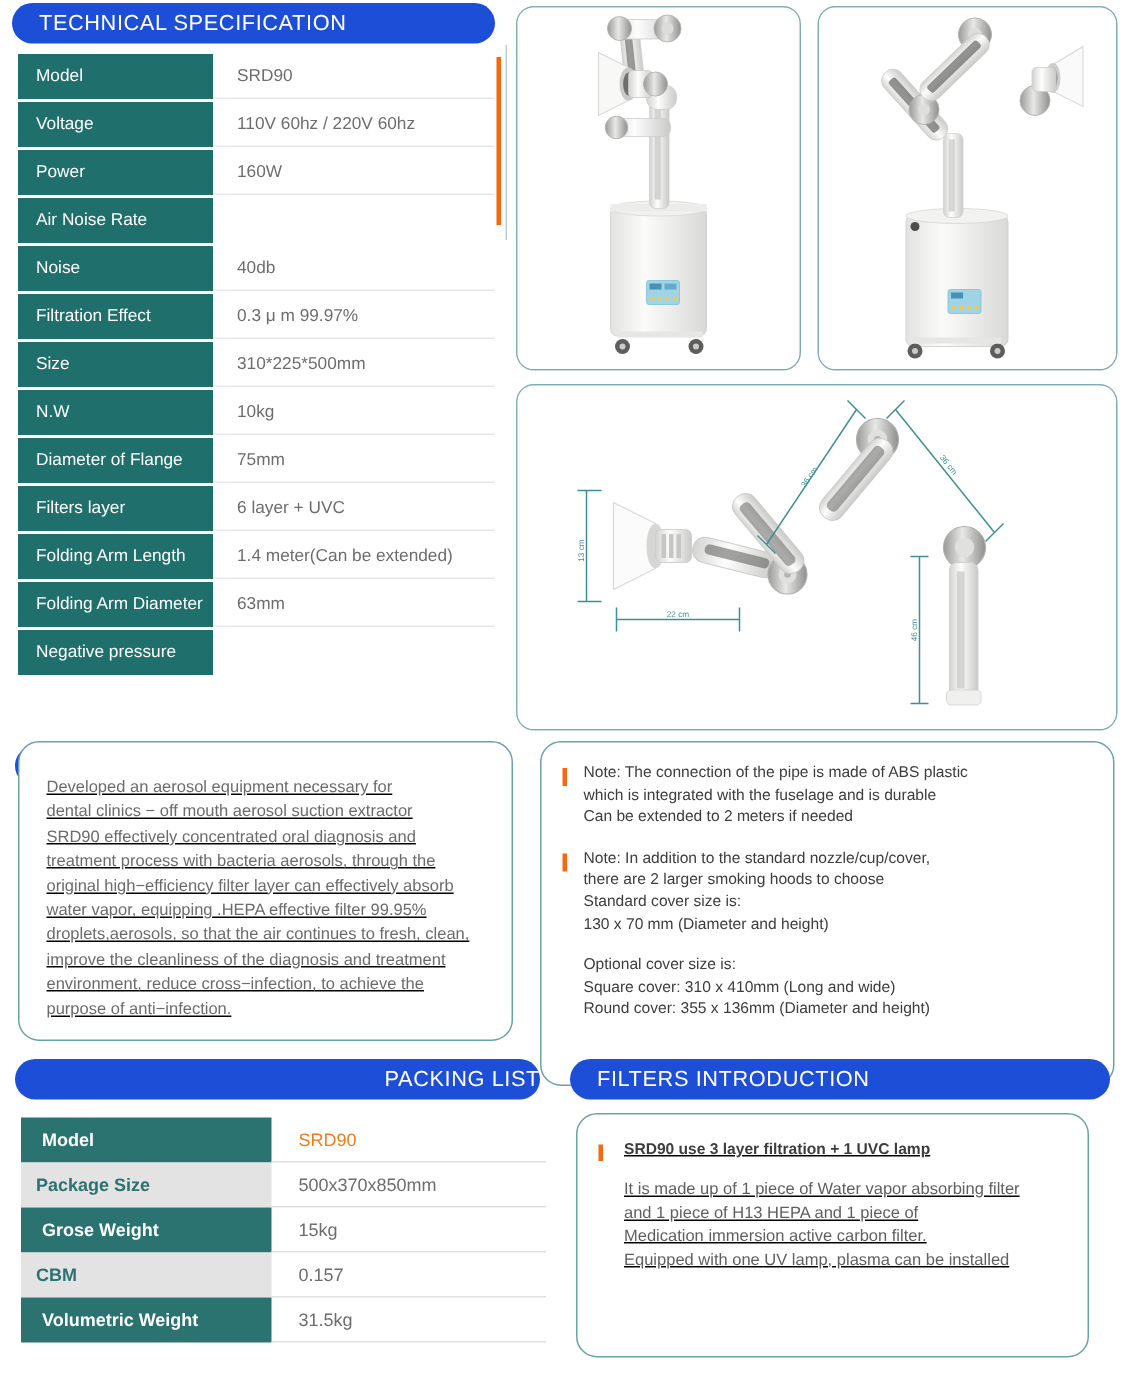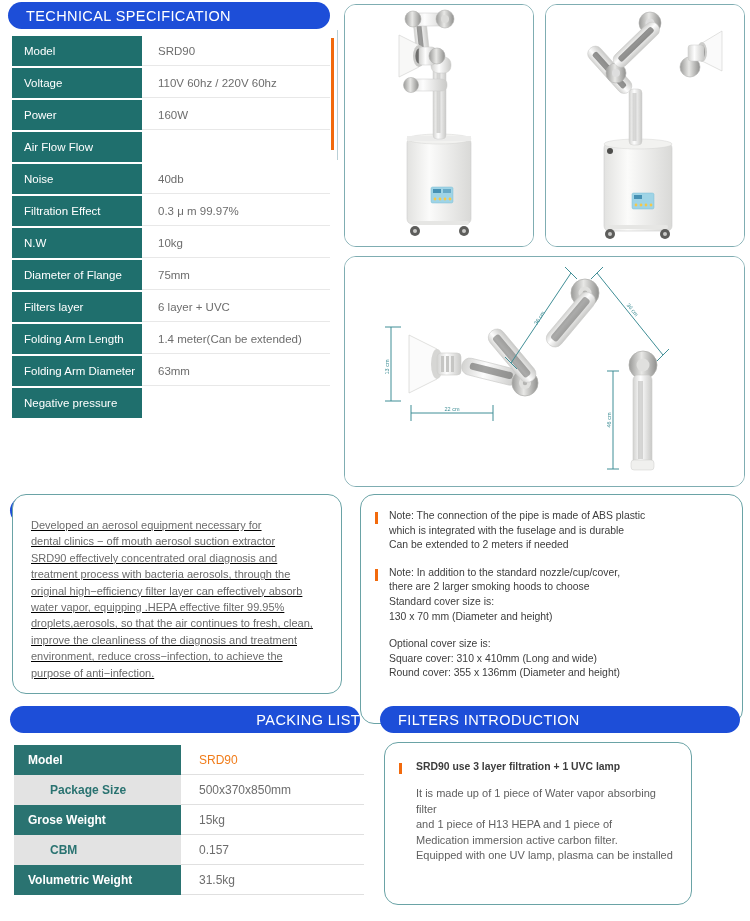--- a/index.html
+++ b/index.html
@@ -129,37 +129,38 @@
   .pack-table { position: absolute; left: 14px; top: 745px; width: 350px; }
   .pack-row { display: flex; height: 30px; }
   .pack-key {
     width: 167px;
     font-size: 12px;
     font-weight: bold;
     display: flex; align-items: center;
     padding-left: 14px;
   }
   .pack-key.dark { background: #2a7371; color: #ffffff; }
-  .pack-key.light { background: #e3e3e3; color: #2a7371; padding-left: 36px; }
+  .pack-key.light { background: #e3e3e3; color: #2a7371; padding-left: 10px; }
   .pack-val {
     flex: 1;
     font-size: 12px;
     color: #6d6d6d;
     display: flex; align-items: center;
     padding-left: 18px;
     border-bottom: 1px solid #e0e0e0;
   }
   .pack-val.accent { color: #f07c1a; }
 
   
   .filt-head { position: absolute; left: 380px; top: 706px; width: 360px; }
   .filt-card {
     position: absolute; left: 384px; top: 742px;
-    width: 308px; height: 163px;
+    width: 342px; height: 163px;
     padding: 18px 14px 10px 14px;
+    text-decoration: underline;
   }
   .filt-title-row { display: flex; margin-bottom: 12px; }
   .filt-bar {
     width: 3px; min-width: 3px; height: 11px;
     background: #f26a0d; margin-top: 2px; margin-right: 14px;
   }
   .filt-title { font-size: 10.4px; font-weight: bold; color: #3d3d3d; }
   .filt-body {
     font-size: 11px; line-height: 15.5px;
     color: #5f5f5f; white-space: pre-line;
@@ -182,29 +183,33 @@
       </div>
       <div class="spec-row">
         <div class="spec-key">Voltage</div>
         <div class="spec-val">110V 60hz / 220V 60hz</div>
       </div>
       <div class="spec-row">
         <div class="spec-key">Power</div>
         <div class="spec-val">160W</div>
       </div>
       <div class="spec-row">
-        <div class="spec-key">Air Flow Flow</div>
+        <div class="spec-key">Air Noise Rate</div>
       </div>
       <div class="spec-row">
         <div class="spec-key">Noise</div>
         <div class="spec-val">40db</div>
       </div>
       <div class="spec-row">
         <div class="spec-key">Filtration Effect</div>
         <div class="spec-val">0.3 μ m 99.97%</div>
+      </div>
+      <div class="spec-row">
+        <div class="spec-key">Size</div>
+        <div class="spec-val">310*225*500mm</div>
       </div>
       <div class="spec-row">
         <div class="spec-key">N.W</div>
         <div class="spec-val">10kg</div>
       </div>
       <div class="spec-row">
         <div class="spec-key">Diameter of Flange</div>
         <div class="spec-val">75mm</div>
       </div>
       <div class="spec-row">

